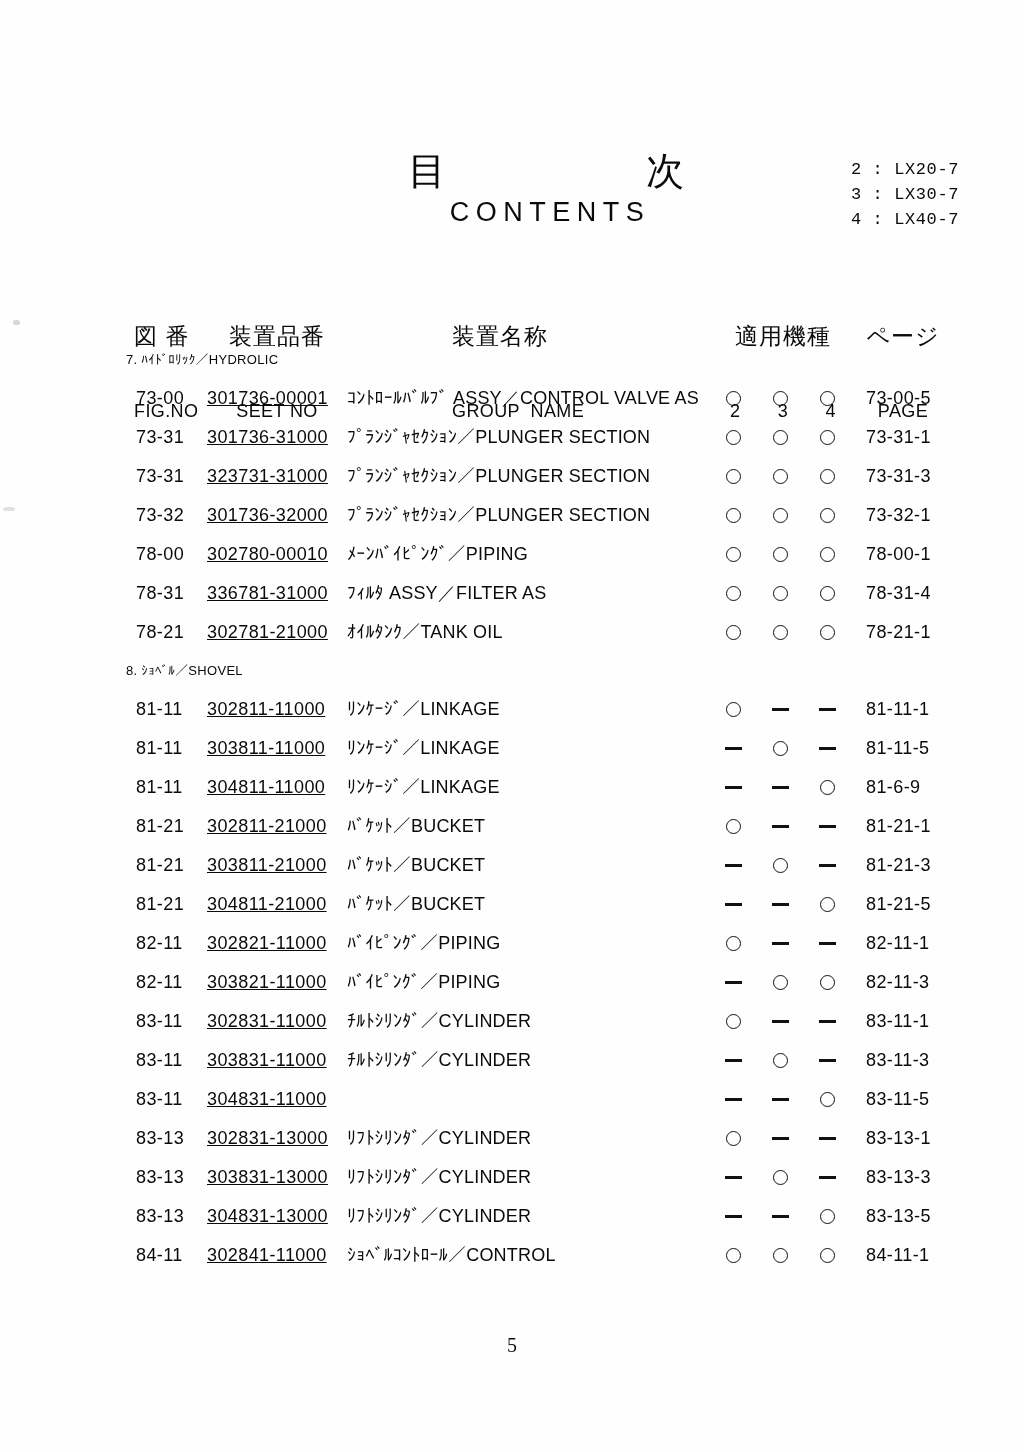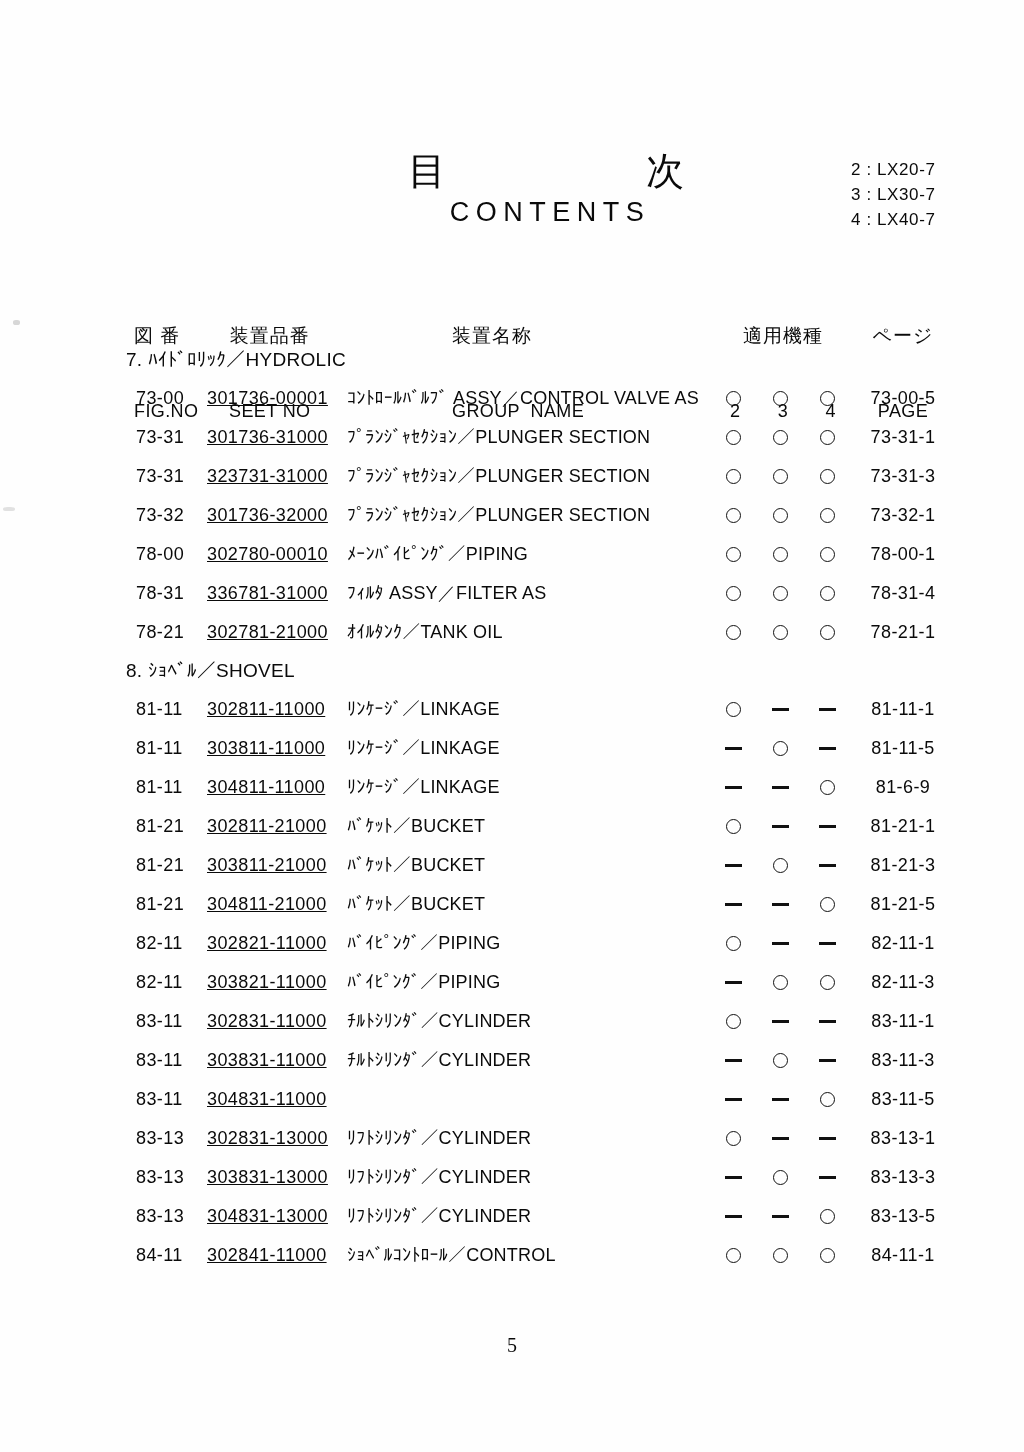--- a/index.html
+++ b/index.html
@@ -60,76 +60,76 @@
 
   
   .legend {
     position: absolute;
     left: 851px;
     top: 157px;
     font-size: 17px;
     line-height: 25px;
     letter-spacing: .6px;
   }
-  .legend div { white-space: pre; }
+  .legend div { white-space: pre; font-family: Liberation Mono, monospace; }
 
   
   .col-head {
     position: absolute;
     left: 0;
     top: 281px;
     width: 1024px;
     height: 56px;
   }
   .ch {
     position: absolute;
     font-size: 18px;
     line-height: 22px;
     white-space: pre;
   }
-  .ch .jp { display: block; font-size: 19px; letter-spacing: 1px; }
+  .ch .jp { display: block; font-size: 23px; letter-spacing: 1px; }
   .ch .en { display: block; font-size: 18px; margin-top: 9px; letter-spacing: .4px; }
 
   .ch-fig   { left: 134px; top: 0; text-align: left; }
   .ch-seet  { left: 229px; top: 0; text-align: center; }
   .ch-group { left: 452px; top: 0; }
   .ch-model { left: 722px; top: 0; width: 122px; text-align: center; }
   .ch-model .en { display: flex; justify-content: space-between; padding: 0 8px; }
   .ch-page  { left: 866px; top: 0; width: 74px; text-align: center; }
 
   
   .listing {
     position: absolute;
     left: 0;
     top: 341px;
     width: 1024px;
   }
 
   .section-head {
     position: relative;
     height: 38px;
-    font-size: 19px;
+    font-size: 13px;
     line-height: 38px;
     padding-left: 126px;
     letter-spacing: .3px;
     white-space: pre;
   }
 
   .row {
     position: relative;
     height: 39px;
     font-size: 18px;
     line-height: 39px;
     white-space: nowrap;
   }
   .cell { position: absolute; top: 0; }
   .c-fig   { left: 136px; letter-spacing: .4px; }
   .c-seet  { left: 207px; letter-spacing: .4px; text-decoration: underline; }
   .c-group { left: 347px; letter-spacing: .2px; font-size: 18px; }
-  .c-page  { left: 866px; width: 74px; text-align: center; letter-spacing: .4px; }
+  .c-page  { left: 866px; width: 74px; letter-spacing: .4px; }
 
   .marks {
     position: absolute;
     left: 711px;
     top: 0;
     width: 137px;
     height: 39px;
   }
   .mark {
     position: absolute;

